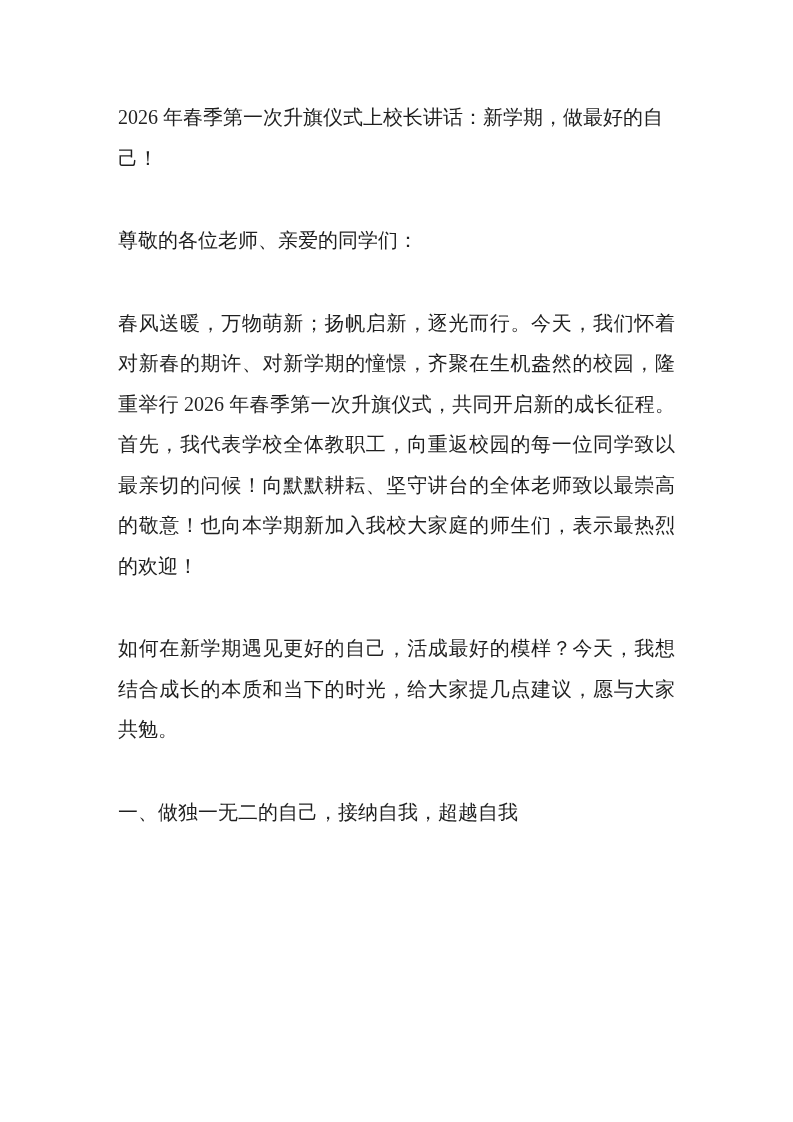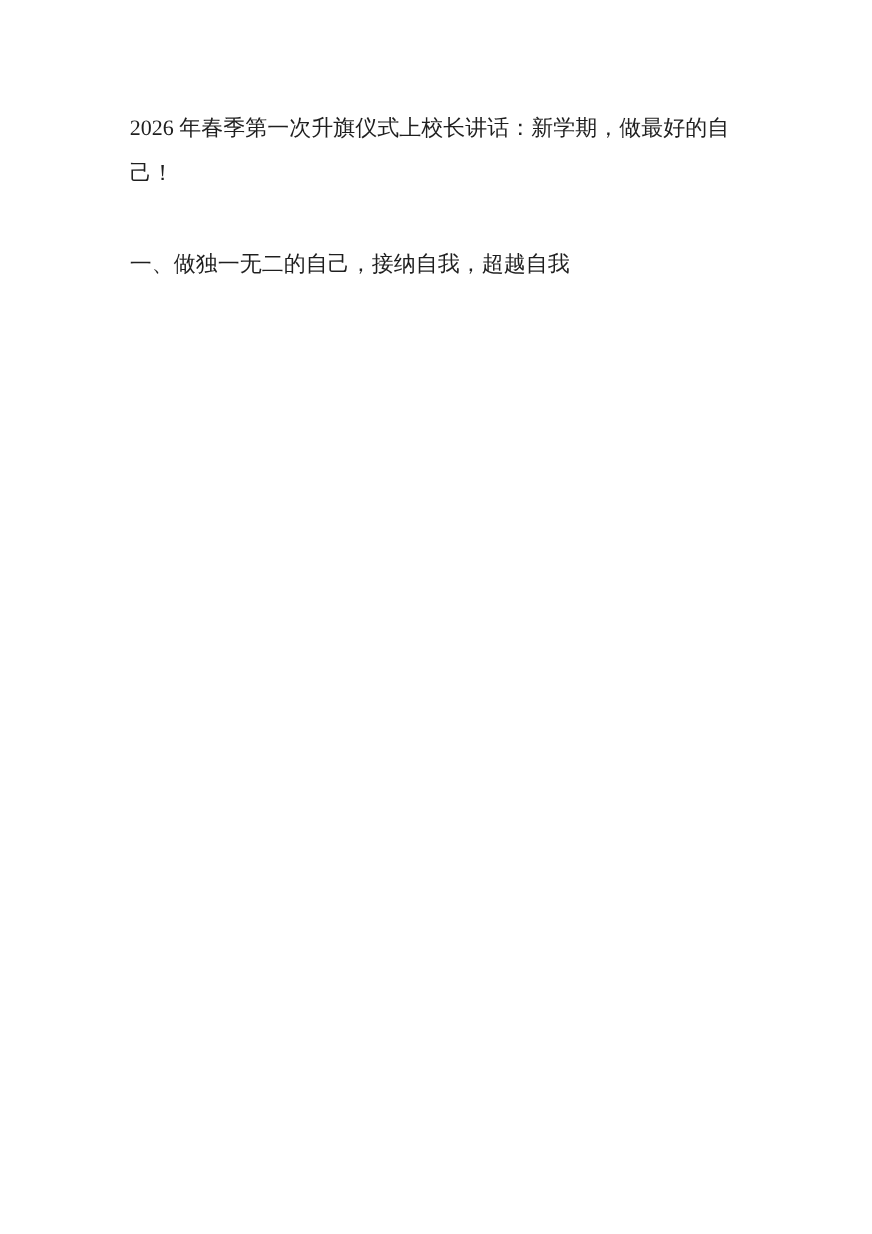--- a/index.html
+++ b/index.html
@@ -35,18 +35,21 @@
   .section-heading {
     margin-bottom: 0;
   }
 </style>
 </head>
 <body>
 
 <div class="page">
   <p class="doc-title single-line">2026 年春季第一次升旗仪式上校长讲话：新学期，做最好的自己！</p>
 
+  <p class="salutation single-line">尊敬的各位老师、亲爱的同学们：</p>
+
+  <p class="body-paragraph">春风送暖，万物萌新；扬帆启新，逐光而行。今天，我们怀着对新春的期许、对新学期的憧憬，齐聚在生机盎然的校园，隆重举行 2026 年春季第一次升旗仪式，共同开启新的成长征程。首先，我代表学校全体教职工，向重返校园的每一位同学致以最亲切的问候！向默默耕耘、坚守讲台的全体老师致以最崇高的敬意！也向本学期新加入我校大家庭的师生们，表示最热烈的欢迎！</p>
 
 
-
+  <p class="body-paragraph">如何在新学期遇见更好的自己，活成最好的模样？今天，我想结合成长的本质和当下的时光，给大家提几点建议，愿与大家共勉。</p>
 
   <p class="section-heading single-line">一、做独一无二的自己，接纳自我，超越自我</p>
 </div>
 
 </body></html>

